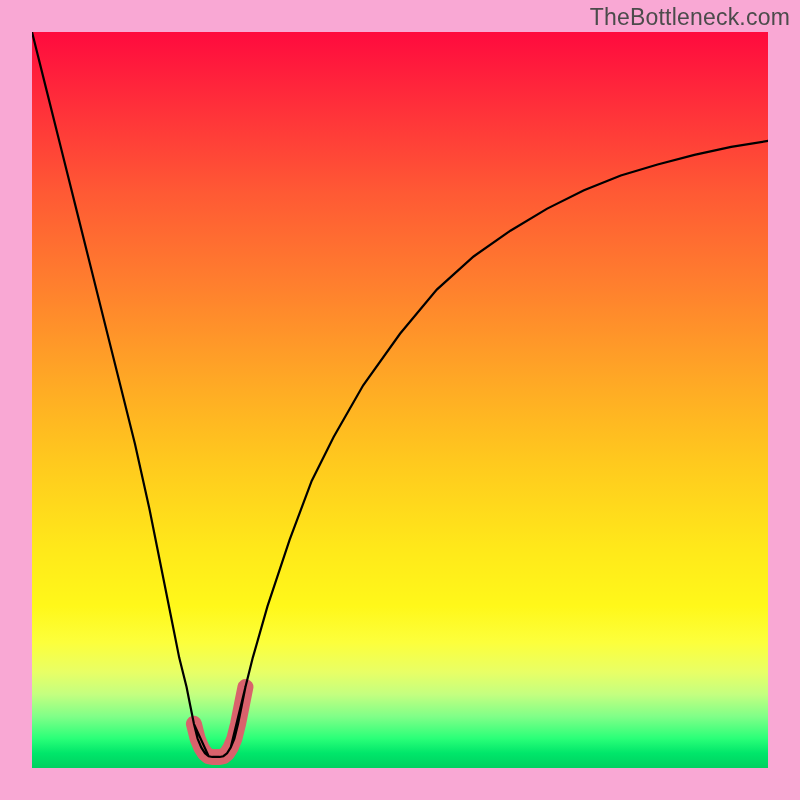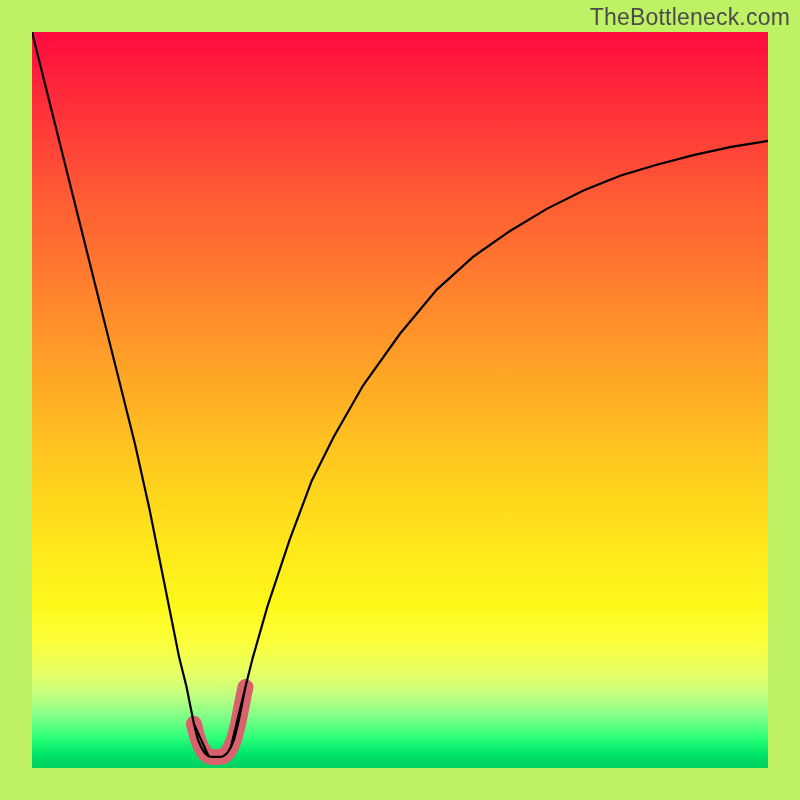--- a/index.html
+++ b/index.html
@@ -9,21 +9,21 @@
     height: 800px;
     background: #000;
     overflow: hidden;
   }
   .frame {
     position: absolute;
     left: 0;
     top: 0;
     width: 800px;
     height: 800px;
-    background: #bef264;
+    background: #f9a8d4;
   }
   .plot {
     position: absolute;
     left: 32px;
     top: 32px;
     width: 736px;
     height: 736px;
     background: linear-gradient(to bottom,
       #ff0a3e 0%,
       #ff2f3a 10%,

